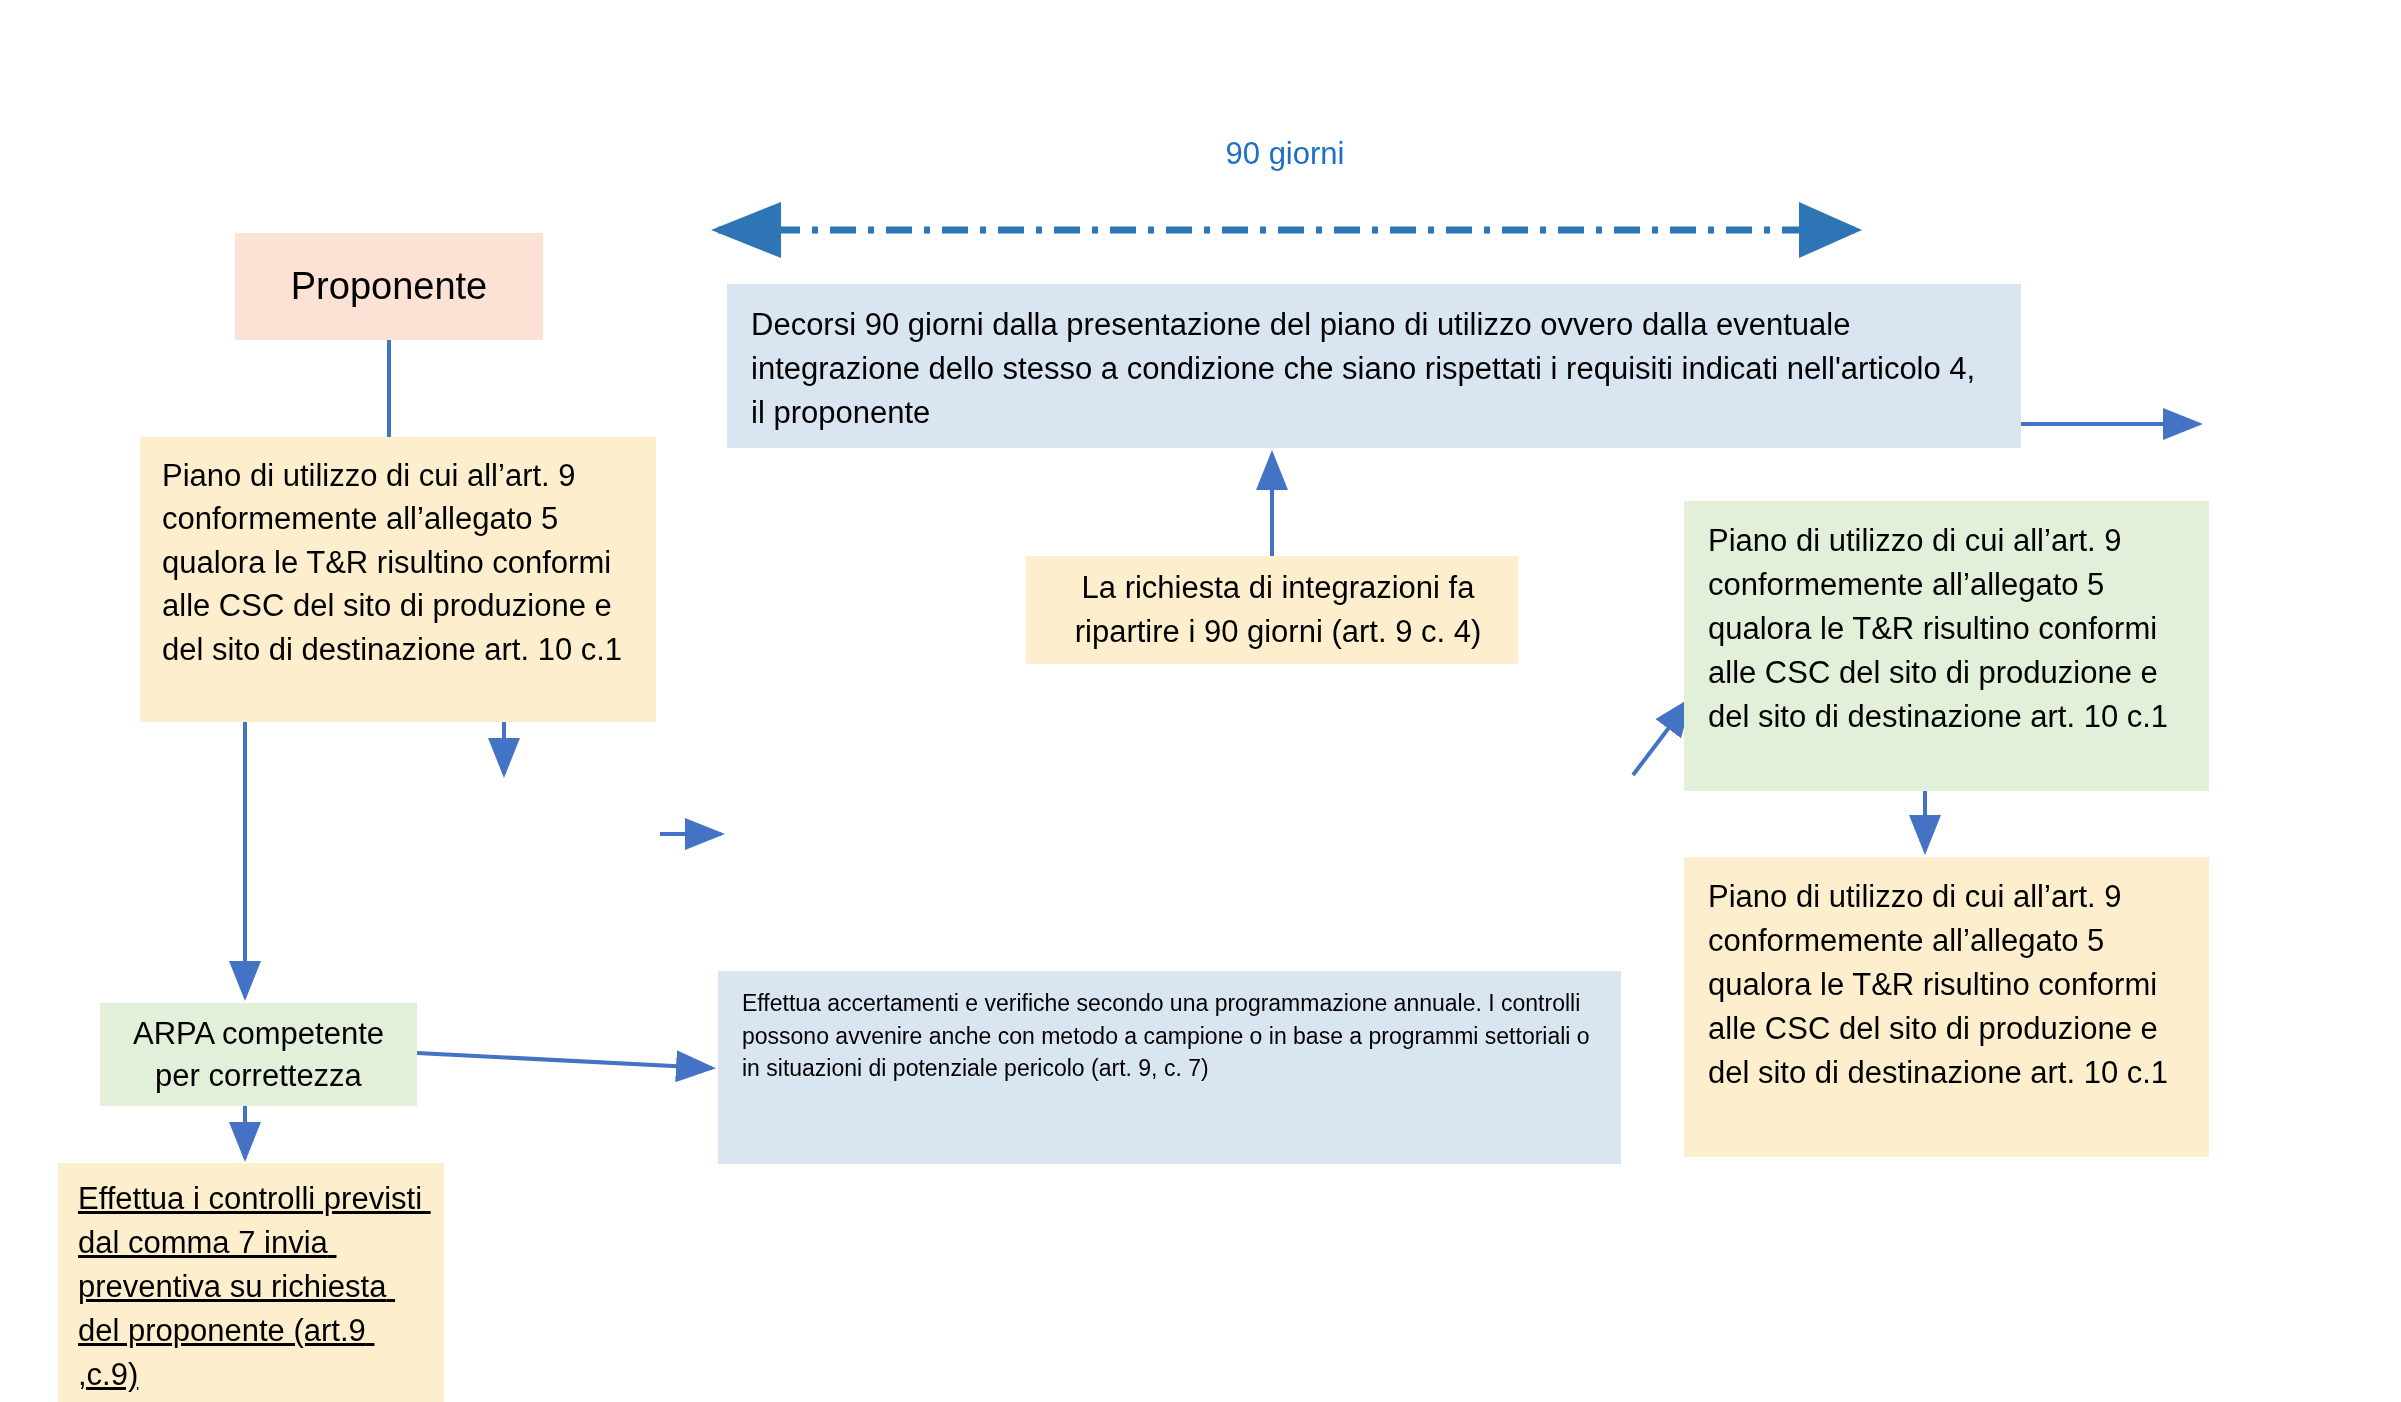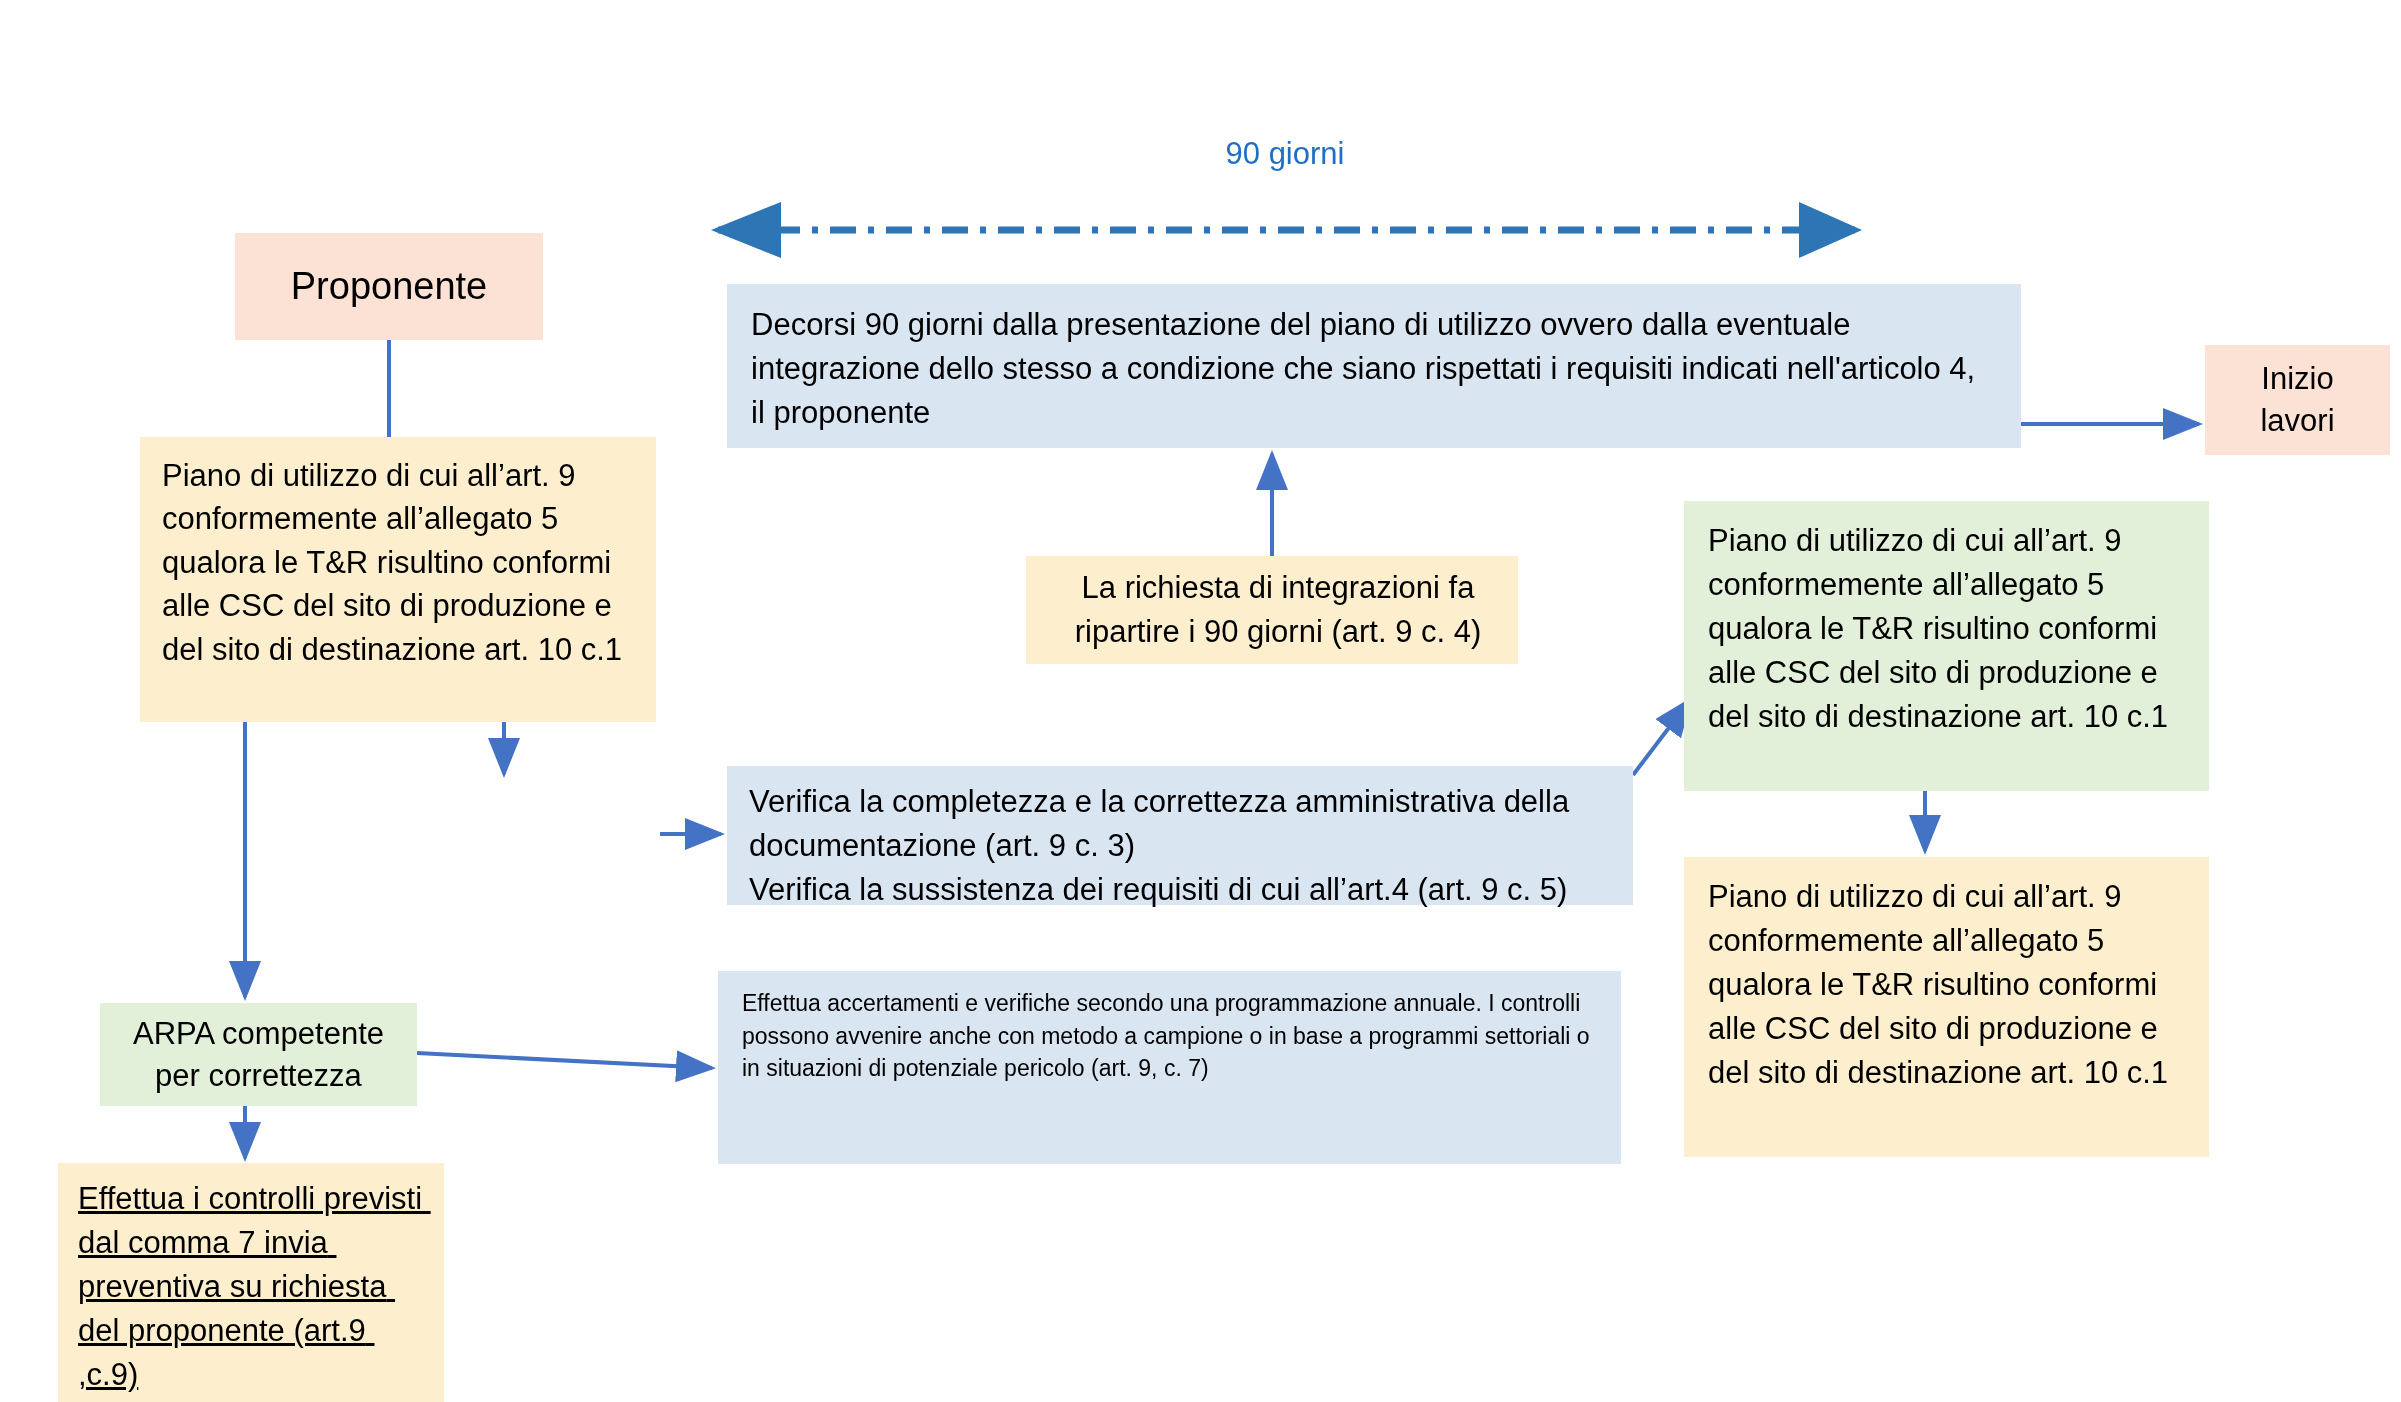--- a/index.html
+++ b/index.html
@@ -111,35 +111,27 @@
   </div>
 
   <div class="node blue" id="n-decorsi">
     <span class="txt">Decorsi 90 giorni dalla presentazione del piano di utilizzo ovvero dalla eventuale integrazione dello stesso a condizione che siano rispettati i requisiti indicati nell'articolo 4, il proponente</span>
   </div>
 
   <div class="node yellow" id="n-richiesta">
     <span class="txt">La richiesta di integrazioni fa ripartire i 90 giorni (art. 9 c. 4)</span>
   </div>
 
-  <div class="node blue" id="n-verifica">
-    <span class="txt">Verifica la completezza e la correttezza amministrativa della documentazione (art. 9 c. 3)
-Verifica la sussistenza dei requisiti di cui all’art.4 (art. 9 c. 5)</span>
-  </div>
 
   <div class="node blue" id="n-accertamenti">
     <span class="txt">Effettua accertamenti e verifiche secondo una programmazione annuale. I controlli possono avvenire anche con metodo a campione o in base a programmi settoriali o in situazioni di potenziale pericolo (art. 9, c. 7)</span>
   </div>
 
   <div class="node green" id="n-piano-green">
     <span class="txt">Piano di utilizzo di cui all’art. 9 conformemente all’allegato 5 qualora le T&amp;R risultino conformi alle CSC del sito di produzione e del sito di destinazione art. 10 c.1</span>
   </div>
 
   <div class="node yellow" id="n-piano-right-yellow">
     <span class="txt">Piano di utilizzo di cui all’art. 9 conformemente all’allegato 5 qualora le T&amp;R risultino conformi alle CSC del sito di produzione e del sito di destinazione art. 10 c.1</span>
   </div>
 
-  <div class="node peach" id="n-inizio">
-    <span class="txt">Inizio
-lavori</span>
-  </div>
 
 </div>
 
 </body></html>

